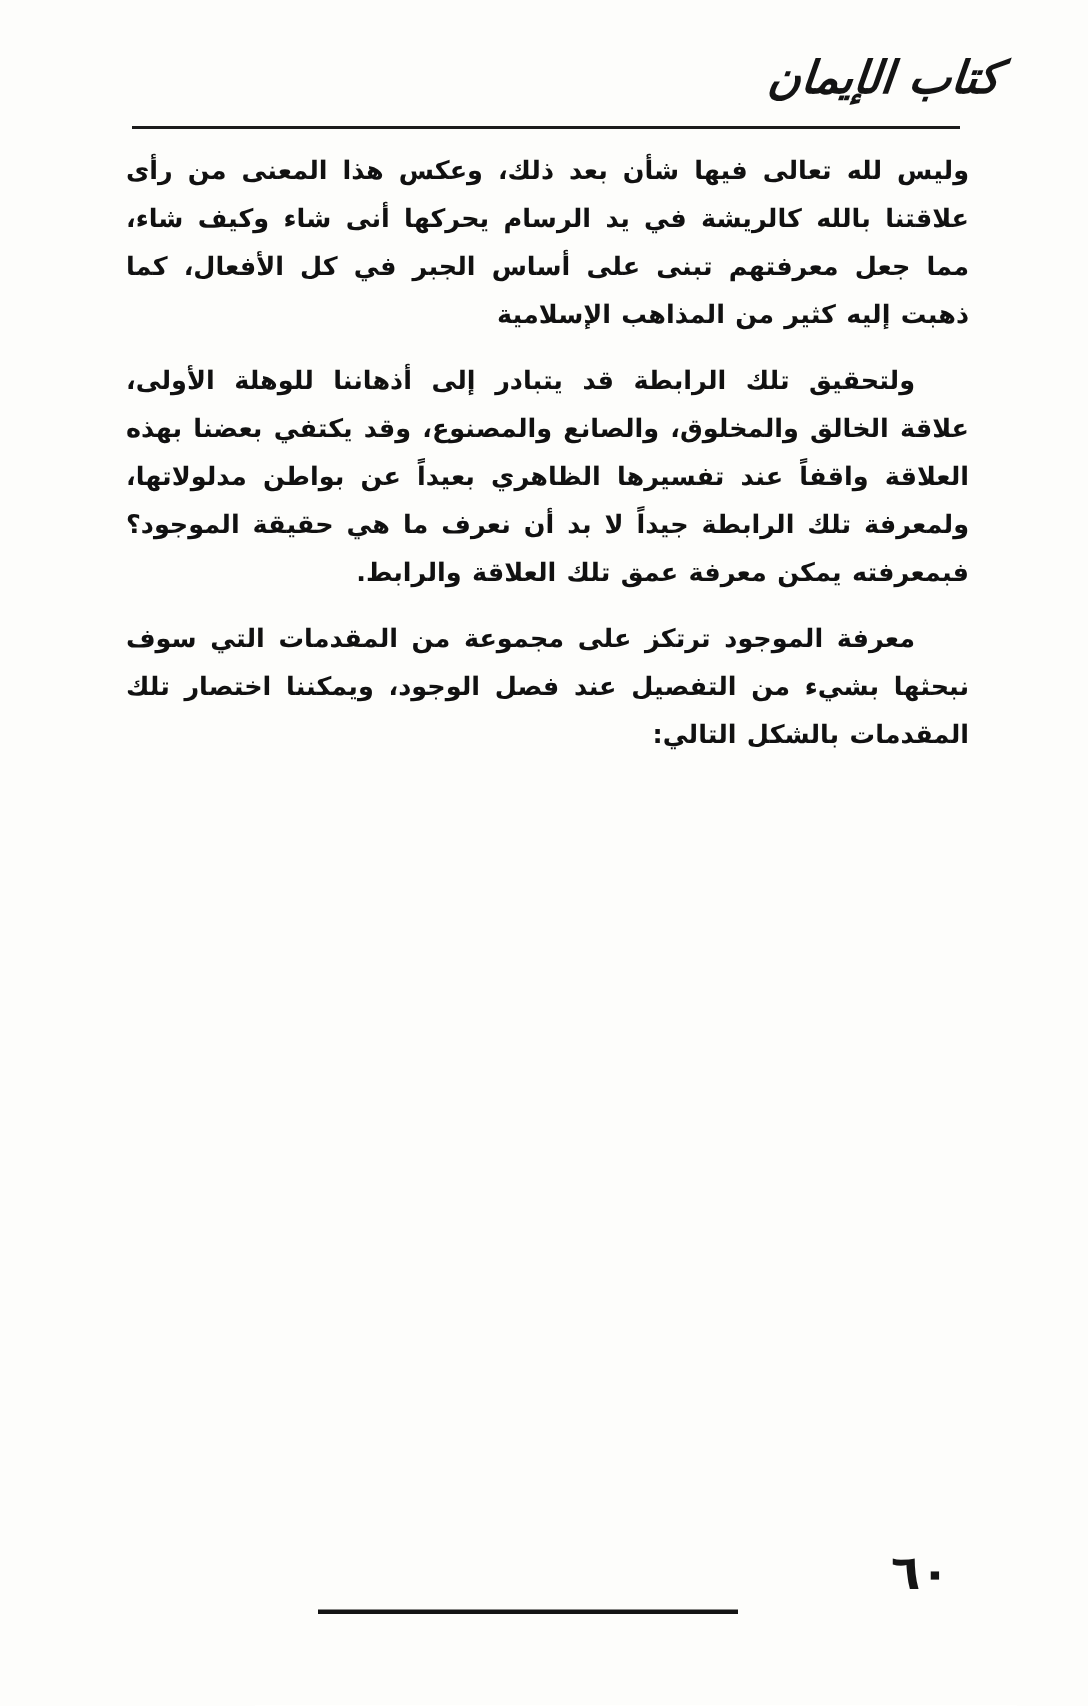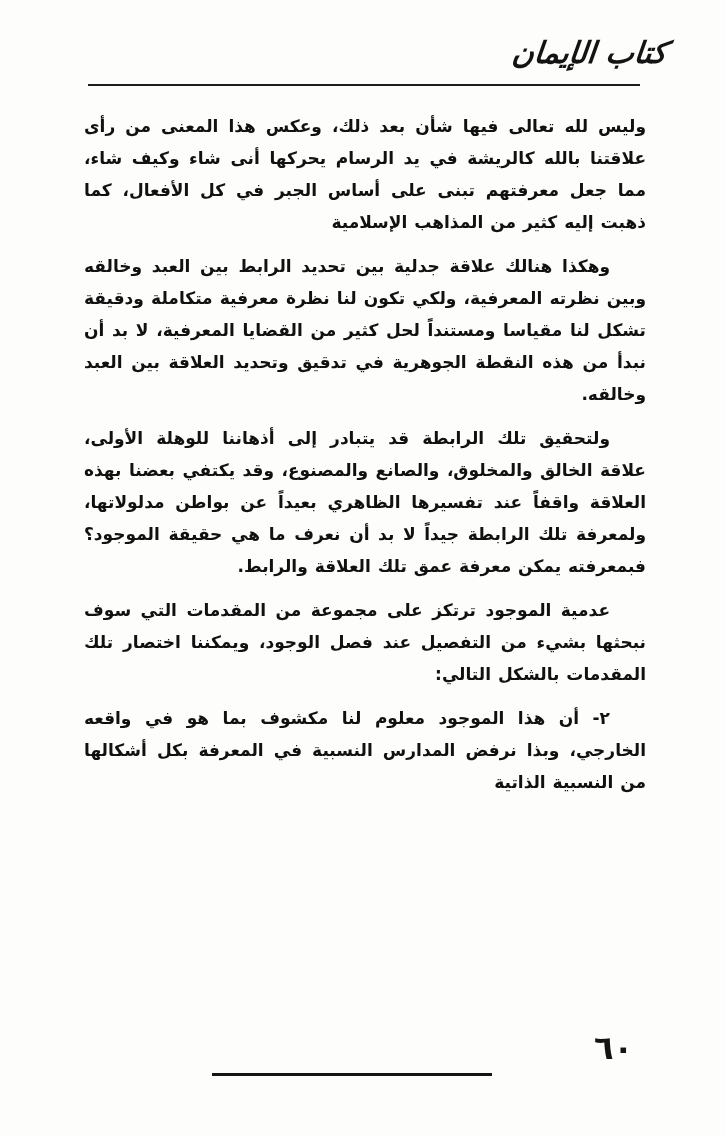--- a/index.html
+++ b/index.html
@@ -42,21 +42,21 @@
   
   .text-block {
     position: absolute;
     top: 98px;
     right: 79px;
     left: 84px;
     text-align: justify;
     text-justify: inter-word;
   }
   .text-block p {
-    margin: 12px 0 12px 0;
+    margin: 0 0 12px 0;
     font-size: 17px;
     font-weight: 700;
     line-height: 32px;
     text-indent: 36px;
     word-spacing: 1px;
   }
   .text-block p.no-indent {
     text-indent: 0;
   }
   
@@ -82,23 +82,21 @@
 <body>
 
 <div class="page">
 
   <div class="header-calligraphy">كتاب الإيمان</div>
 
   <div class="header-rule"></div>
 
   <div class="text-block">
     <p class="no-indent">وليس لله تعالى فيها شأن بعد ذلك، وعكس هذا المعنى من رأى علاقتنا بالله كالريشة في يد الرسام يحركها أنى شاء وكيف شاء، مما جعل معرفتهم تبنى على أساس الجبر في كل الأفعال، كما ذهبت إليه كثير من المذاهب الإسلامية</p>
-    <p>وهكذا هنالك علاقة جدلية بين تحديد الرابط بين العبد وخالقه وبين نظرته المعرفية، ولكي تكون لنا نظرة معرفية متكاملة ودقيقة تشكل لنا مقياسا ومستنداً لحل كثير من القضايا المعرفية، لا بد أن نبدأ من هذه النقطة الجوهرية في تدقيق وتحديد العلاقة بين العبد وخالقه.</p>
     <p>ولتحقيق تلك الرابطة قد يتبادر إلى أذهاننا للوهلة الأولى، علاقة الخالق والمخلوق، والصانع والمصنوع، وقد يكتفي بعضنا بهذه العلاقة واقفاً عند تفسيرها الظاهري بعيداً عن بواطن مدلولاتها، ولمعرفة تلك الرابطة جيداً لا بد أن نعرف ما هي حقيقة الموجود؟فبمعرفته يمكن معرفة عمق تلك العلاقة والرابط.</p>
-    <p>عدمية الموجود ترتكز على مجموعة من المقدمات التي سوف نبحثها بشيء من التفصيل عند فصل الوجود، ويمكننا اختصار تلك المقدمات بالشكل التالي:</p>
-    <p>٢- أن هذا الموجود معلوم لنا مكشوف بما هو في واقعه الخارجي، وبذا نرفض المدارس النسبية في المعرفة بكل أشكالها من النسبية الذاتية</p>
+    <p>معرفة الموجود ترتكز على مجموعة من المقدمات التي سوف نبحثها بشيء من التفصيل عند فصل الوجود، ويمكننا اختصار تلك المقدمات بالشكل التالي:</p>
   </div>
 
   <div class="footer-rule"></div>
 
   <div class="page-number">٦٠</div>
 
 </div>
 
 </body></html>

